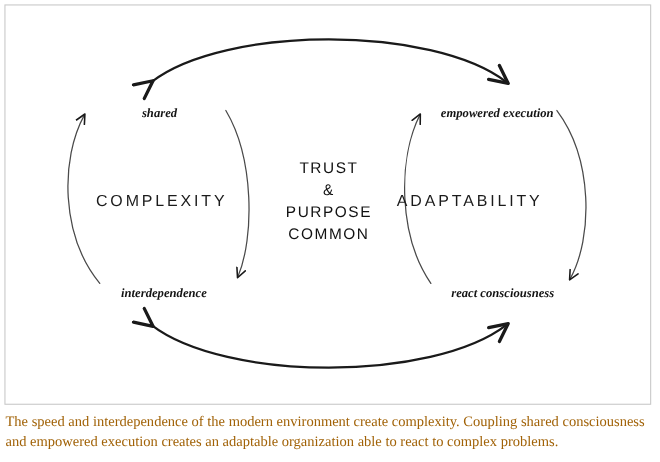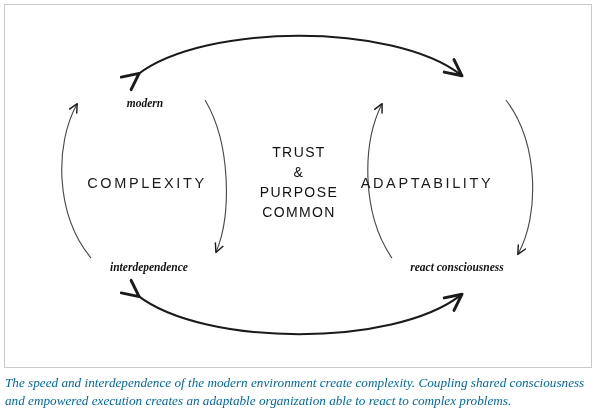--- a/index.html
+++ b/index.html
@@ -81,23 +81,22 @@
 
   
   .caption {
     position: absolute;
     left: 5px;
     top: 374px;
     width: 588px;
     font-family: "Liberation Serif", serif;
     font-size: 13.2px;
     line-height: 1.33;
-    color: #0369a1;
+    color: #a16207;
     text-align: left;
-    font-style: italic;
   }
 </style>
 </head>
 <body>
 
 <div id="root">
 
   <div class="figure-frame">
 
     <svg class="figure-canvas" viewBox="0 0 588 364" preserveAspectRatio="none">
@@ -130,33 +129,34 @@
         <path d="M 388,254 C 358,210 358,140 378,100" fill="none" stroke="#4a4a4a" stroke-width="1.15" stroke-linecap="round" marker-end="url(#ah)"></path>
       </g>
 
       <g>
         <path d="M 503,96 C 536,140 536,212 515,250" fill="none" stroke="#4a4a4a" stroke-width="1.15" stroke-linecap="round" marker-end="url(#ah)"></path>
       </g>
     </svg>
 
     <div class="node-title" style="left: 142px; top: 178px;">COMPLEXITY</div>
 
-    <div class="edge-label" style="left: 140px; top: 98px;">modern</div>
+    <div class="edge-label" style="left: 140px; top: 98px;">shared</div>
 
     <div class="edge-label" style="left: 144px; top: 262px;">interdependence</div>
 
     <div class="center-title" style="left: 294px; top: 178px;">
       <span>TRUST</span>
       <span>&amp;</span>
       <span>PURPOSE</span>
       <span>COMMON</span>
     </div>
 
     <div class="node-title" style="left: 422px; top: 178px;">ADAPTABILITY</div>
 
+    <div class="edge-label" style="left: 447px; top: 98px;">empowered execution</div>
 
     <div class="edge-label" style="left: 452px; top: 262px;">react consciousness</div>
 
   </div>
 
   <div class="caption">The speed and interdependence of the modern environment create complexity. Coupling shared consciousness and empowered execution creates an adaptable organization able to react to complex problems.</div>
 
 </div>
 
 </body></html>

